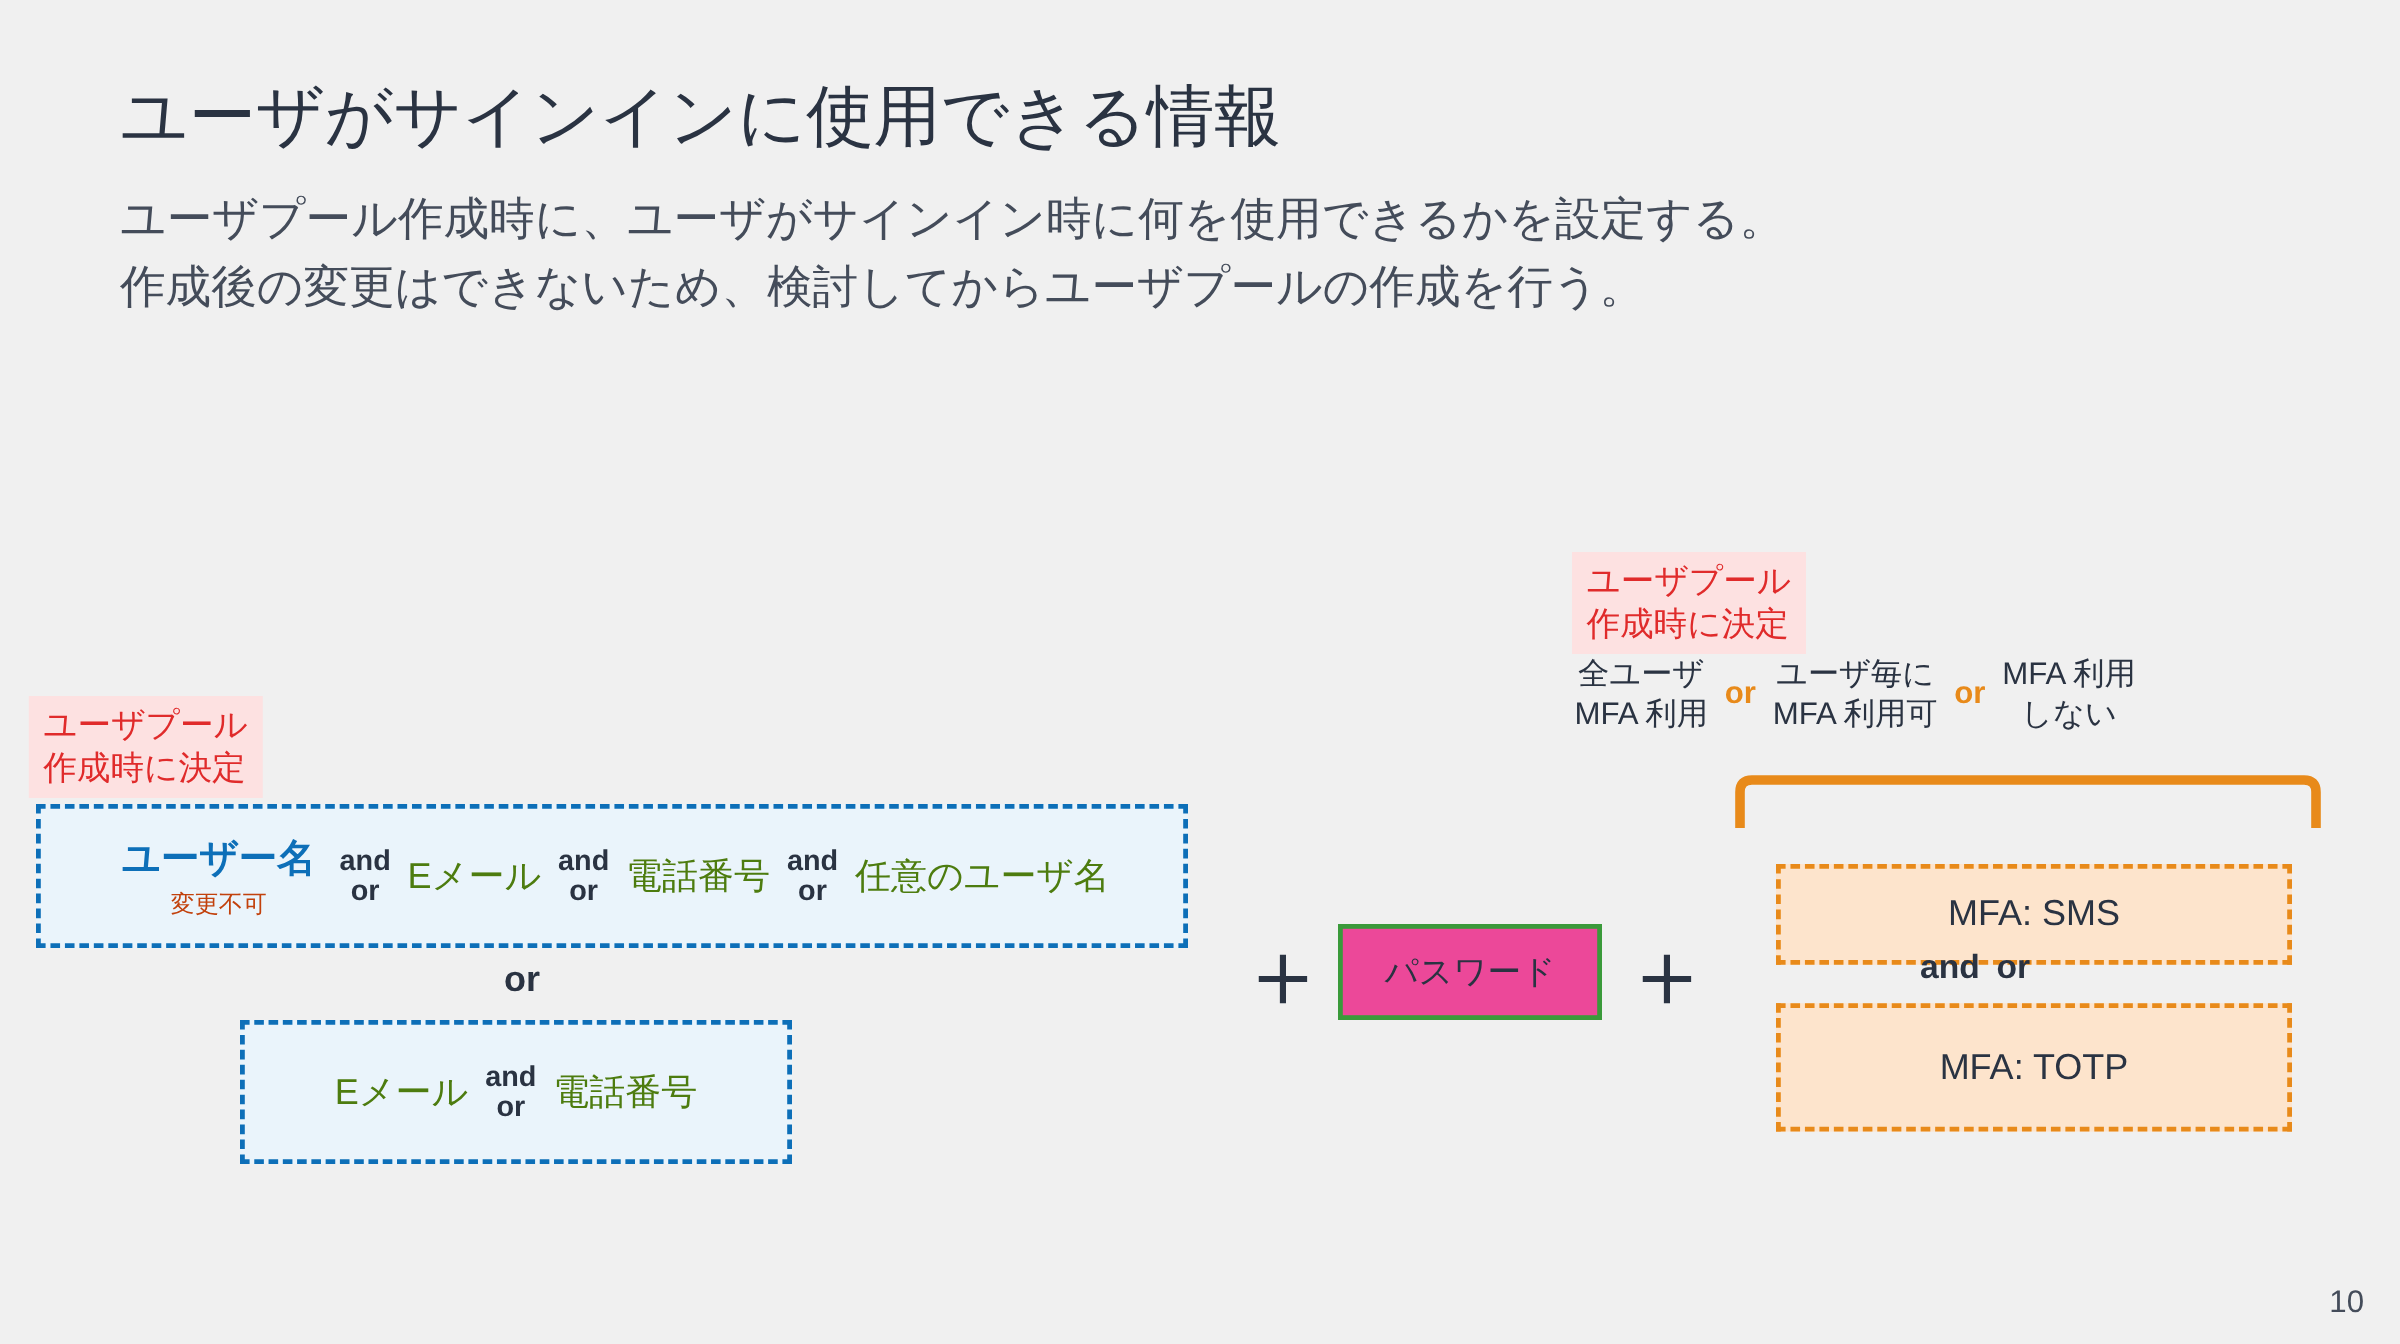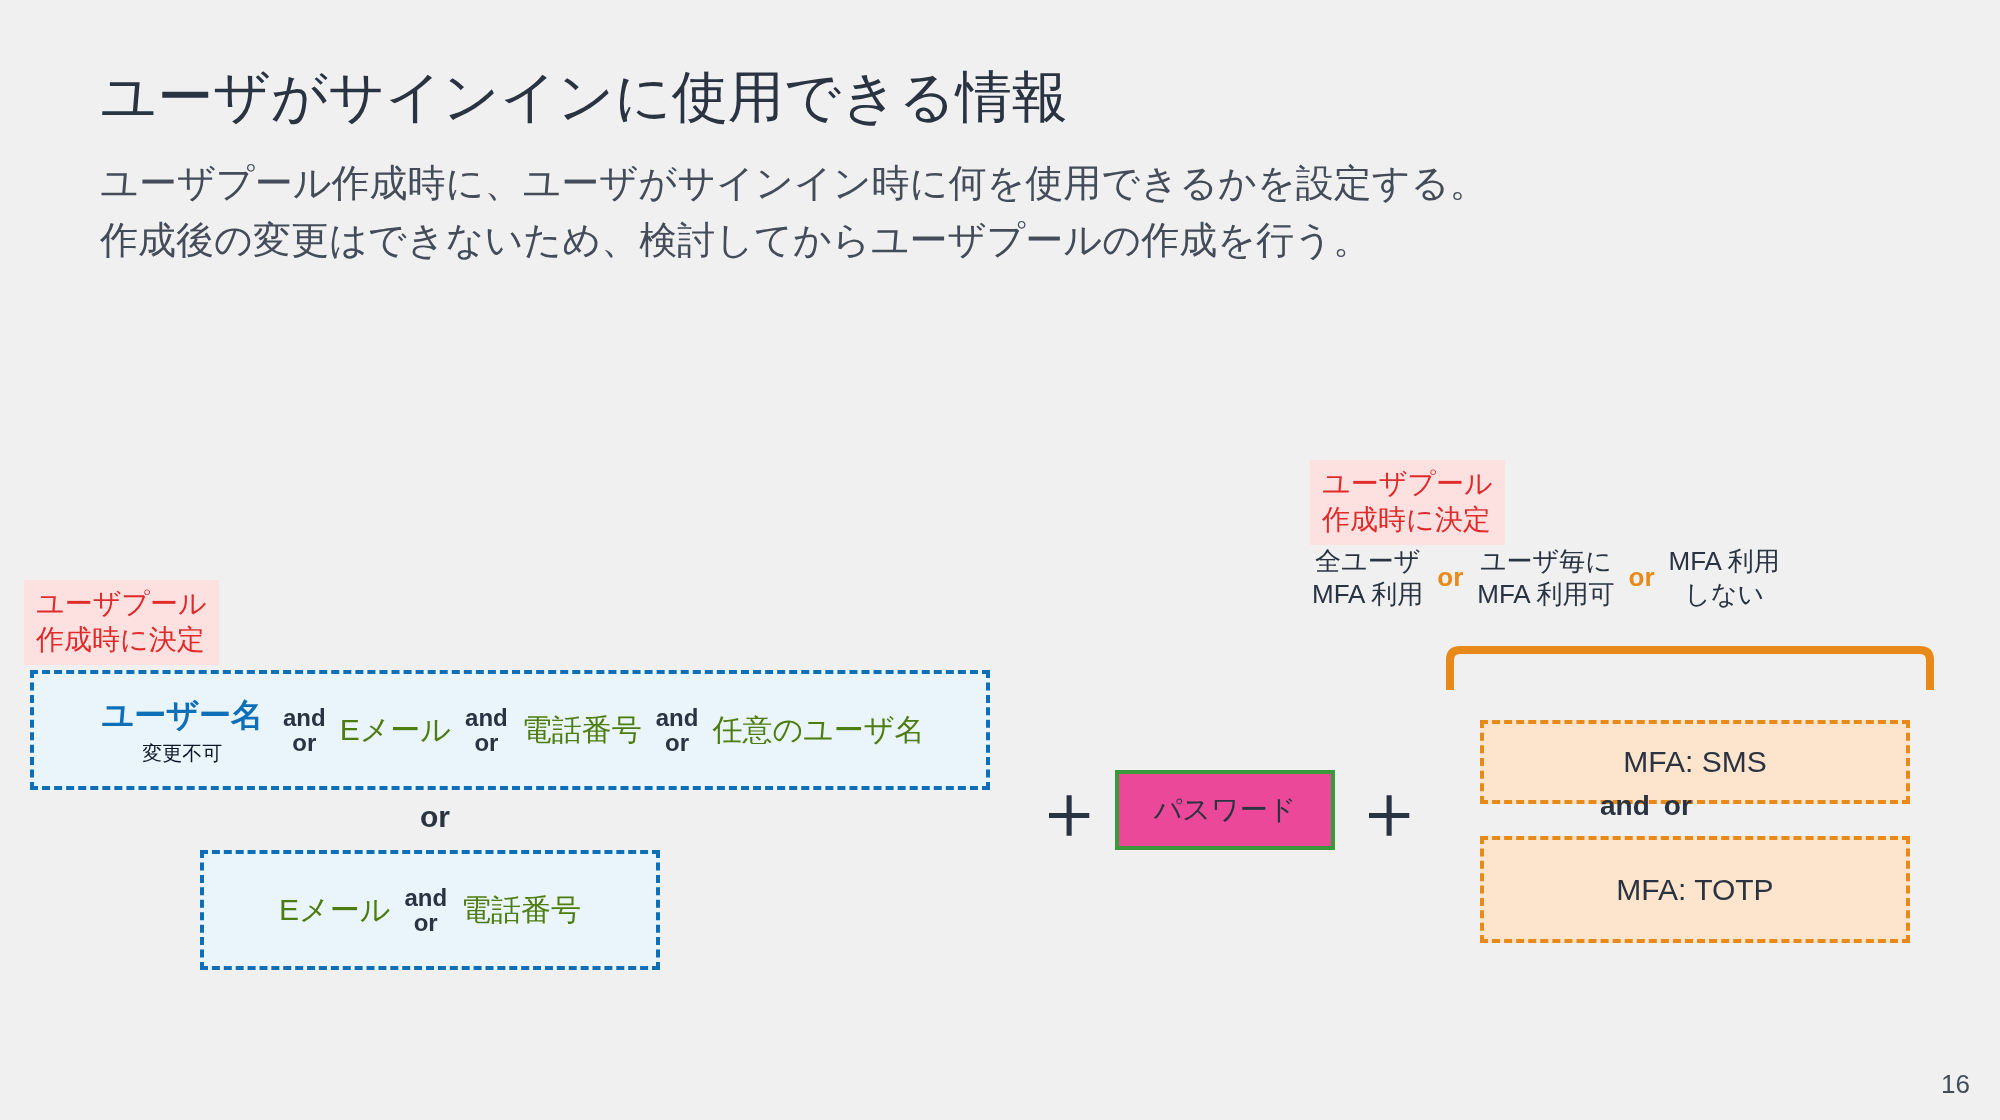--- a/index.html
+++ b/index.html
@@ -56,21 +56,21 @@
     text-align: center;
   }
   .username-wrap { text-align: center; padding: 0 6px; }
   .username {
     font-size: 32px;
     font-weight: bold;
     color: #0d6fb8;
   }
   .immutable {
     font-size: 20px;
-    color: #0f172a;
+    color: #c2410c;
     margin-top: 2px;
   }
   .andor {
     font-size: 24px;
     font-weight: bold;
     color: #2a3342;
     line-height: 1.05;
     text-align: center;
   }
   .or-between {
@@ -222,13 +222,13 @@
   <path d="M 10 50 L 10 20 Q 10 10 20 10 L 480 10 Q 490 10 490 20 L 490 50" fill="none" stroke="#e88a1a" stroke-width="8" stroke-linecap="round"></path>
 </svg>
 
 <div class="dashed-orange mfa-sms">MFA: SMS</div>
 <div class="mfa-andor">
   <span>and</span>
     <span>or</span>
 </div>
 <div class="dashed-orange mfa-totp">MFA: TOTP</div>
 
-<div class="page-number">16</div>
+<div class="page-number">10</div>
 
 </body></html>

